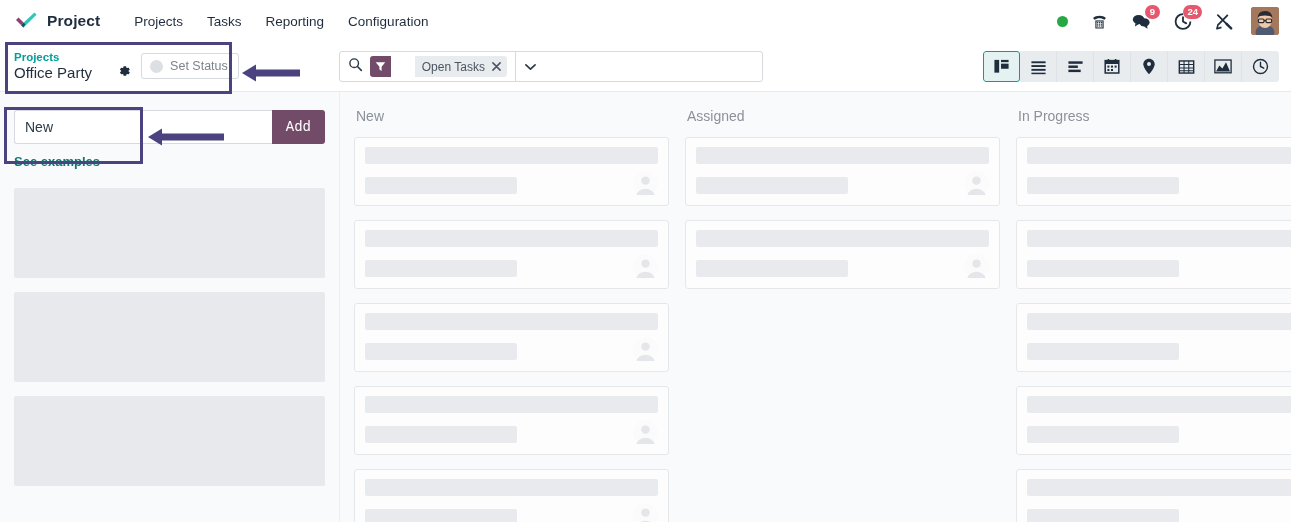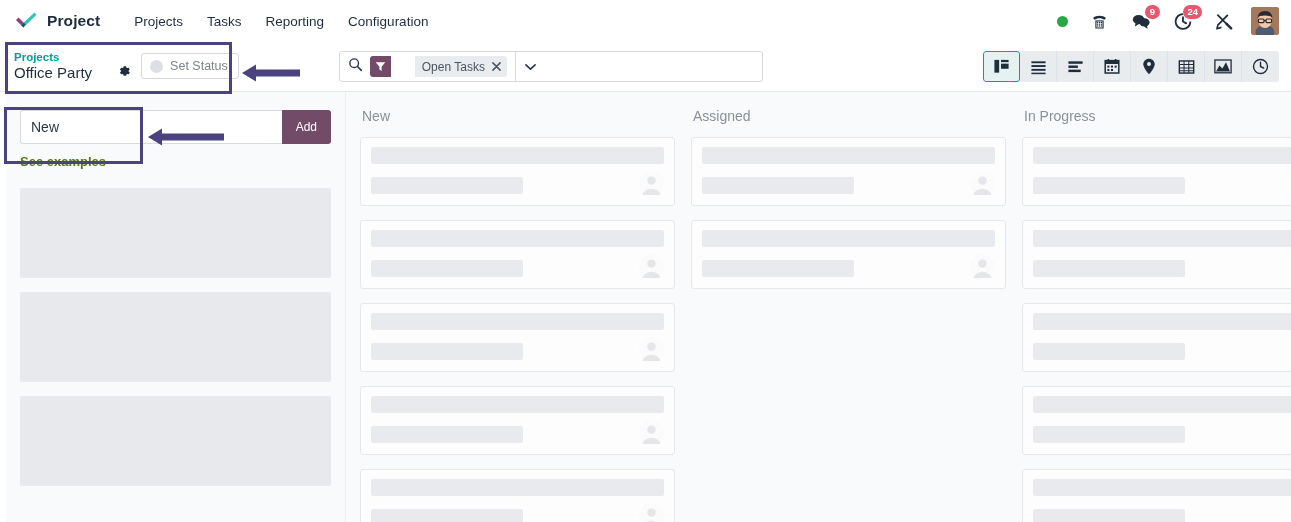--- a/index.html
+++ b/index.html
@@ -214,21 +214,20 @@
     background: #e4f2f1;
     border: 1px solid #00a09d;
     border-radius: 3px;
   }
 
   
   .body-row {
     display: flex;
     height: 430px;
     background: #f9fafb;
-    margin-left: 6px;
   }
   .left-panel {
     width: 340px;
     flex: 0 0 340px;
     background: #f9fafb;
     border-right: 1px solid #eceef1;
     padding: 14px 14px 0 14px;
     position: relative;
   }
   .newcol-row {
@@ -247,31 +246,31 @@
     font-family: "Liberation Sans", sans-serif;
     color: #2b3a4a;
     background: #fff;
     outline: none;
   }
   .add-btn {
     background: #714b67;
     color: #fff;
     border: none;
     border-radius: 0 3px 3px 0;
-    font-size: 12px;
-    font-family: Liberation Sans, sans-serif;
+    font-size: 14px;
+    font-family: Liberation Mono, monospace;
     padding: 8px 14px;
     cursor: pointer;
     flex: 0 0 auto;
   }
   .see-examples {
     display: inline-block;
     margin-top: 10px;
     font-size: 13px;
-    color: #4d7c0f;
+    color: #0f766e;
     font-weight: bold;
     cursor: pointer;
   }
   .skel-block {
     height: 90px;
     background: #e7e9ec;
     border-radius: 2px;
     margin-top: 14px;
   }
   .skel-block.first { margin-top: 18px; }

